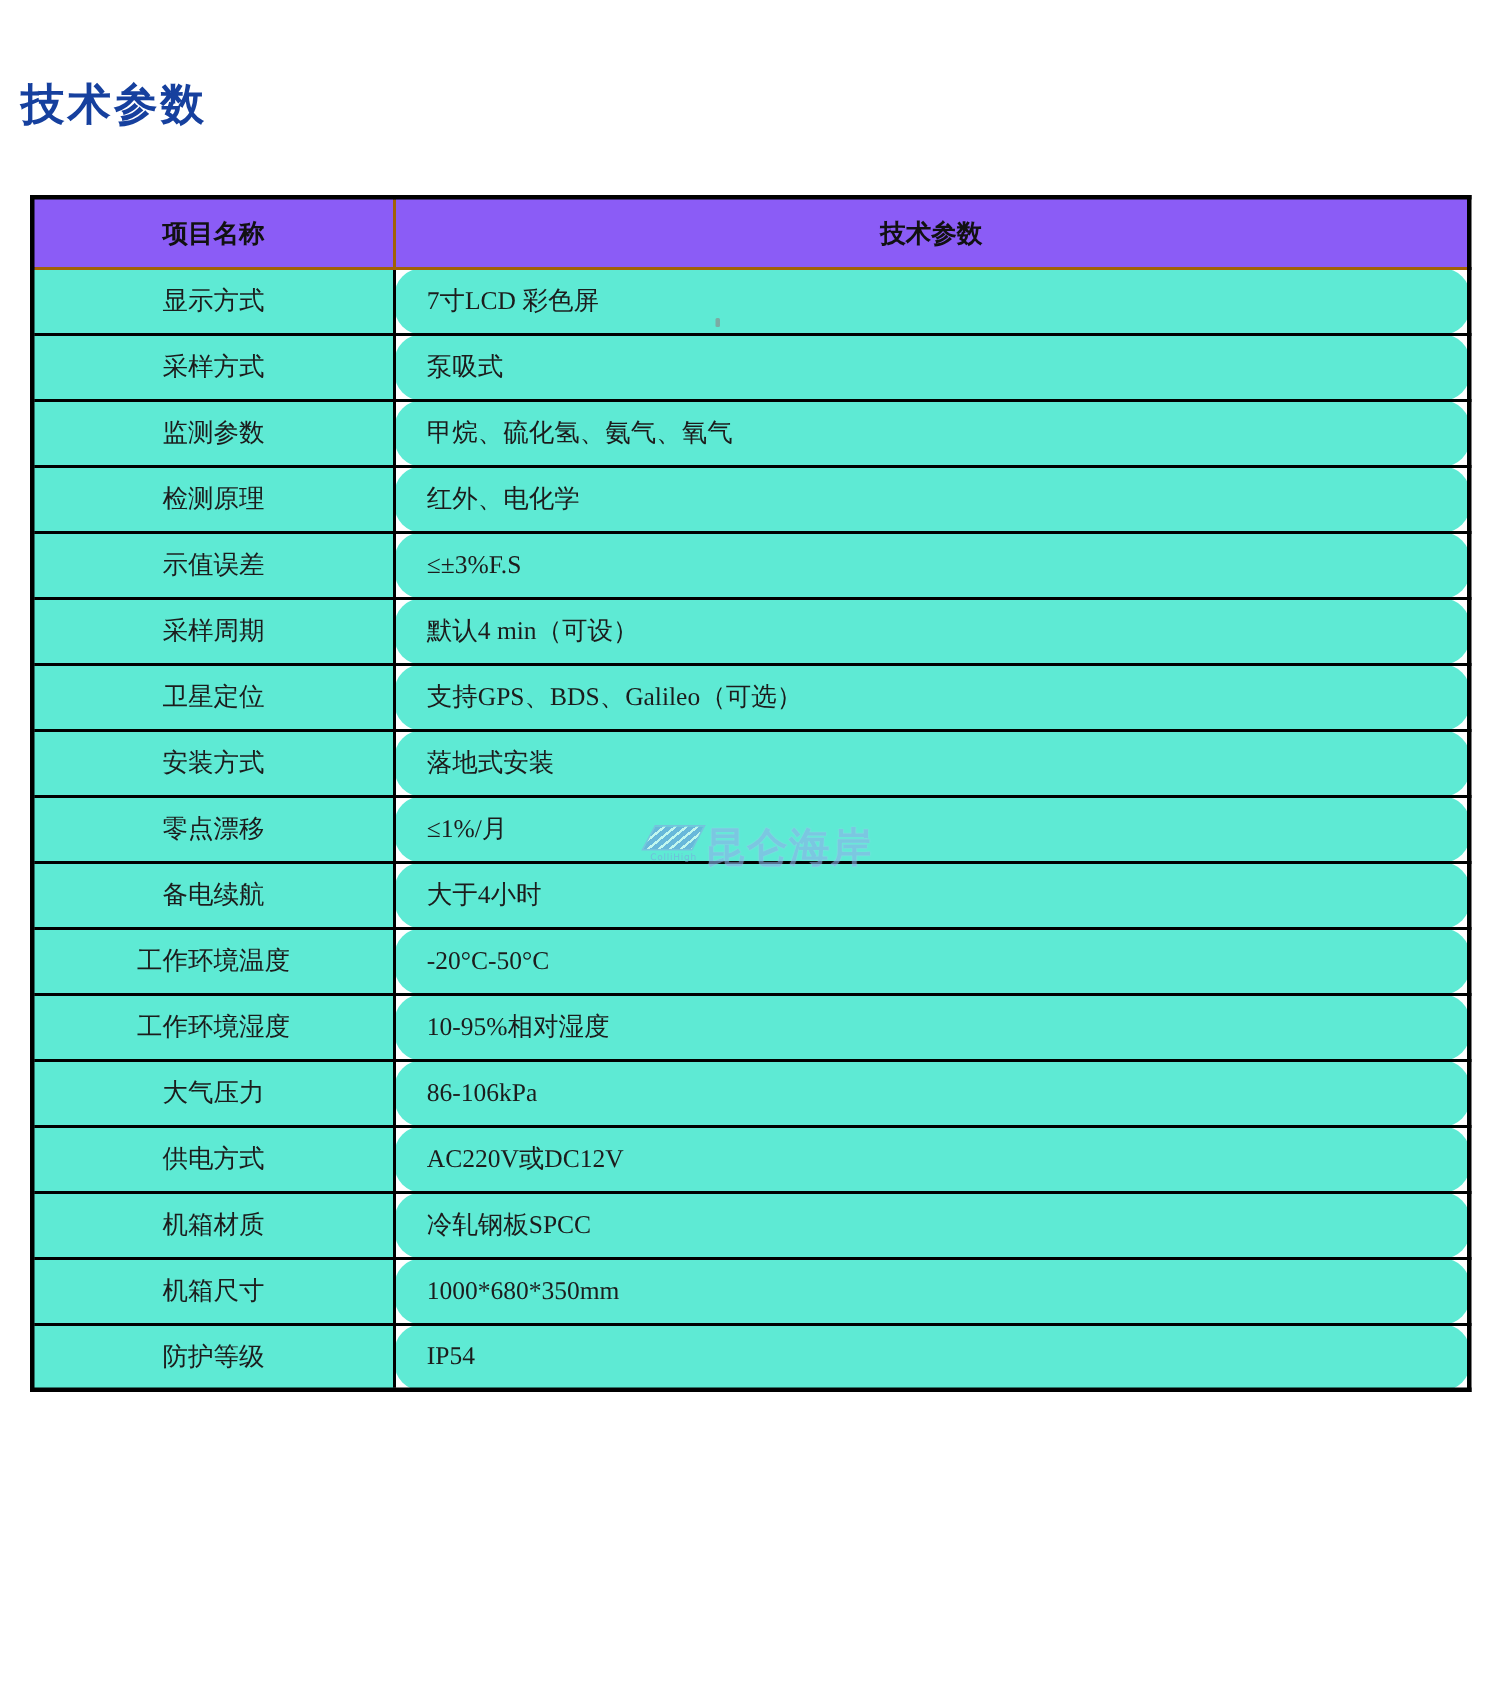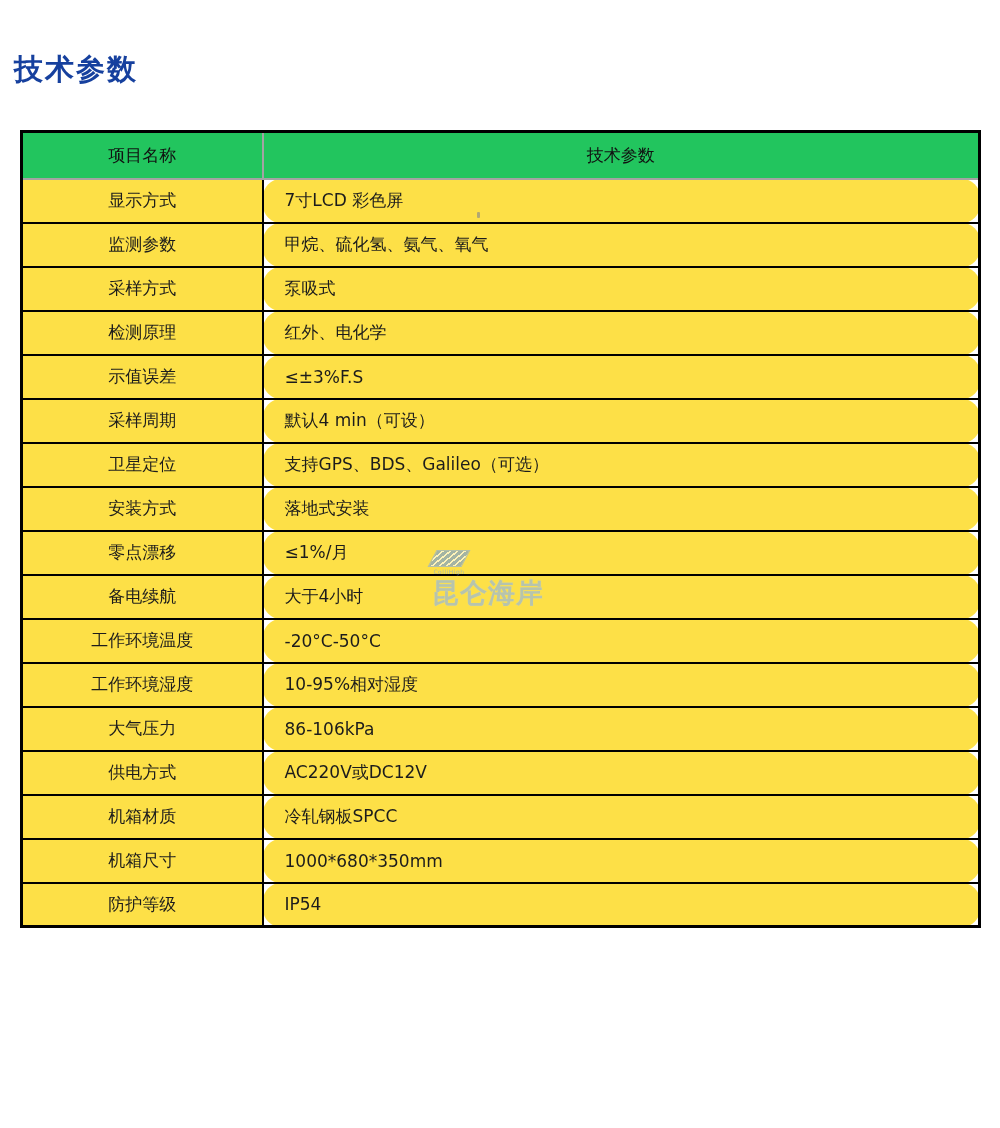--- a/index.html
+++ b/index.html
@@ -29,51 +29,51 @@
     top: 130px;
     width: 958px;
     border-collapse: collapse;
     table-layout: fixed;
     border: 3px solid #000000;
   }
   .spec-table col.c-name  { width: 241px; }
   .spec-table col.c-value { width: 717px; }
 
   .spec-table th {
-    border: 2px solid #a3a3a3;
-    background: #22c55e;
+    border: 2px solid #a16207;
+    background: #8b5cf6;
     height: 47px;
     font-size: 17px;
-    font-weight: normal;
+    font-weight: bold;
     color: #111111;
     text-align: center;
     vertical-align: middle;
   }
   .spec-table td {
     border: 2px solid #000000;
     height: 44px;
     font-size: 17px;
     color: #1c1c1c;
     vertical-align: middle;
-    background: #fde047;
+    background: #5eead4;
+    font-family: Liberation Serif, serif;
   }
   .spec-table td.label { text-align: center; }
   .spec-table td.value { text-align: left; padding-left: 21px; border-radius: 18px; }
 
   
   .watermark {
     position: absolute;
     left: 432px;
     top: 547px;
     display: flex;
     align-items: flex-start;
     opacity: 0.62;
     pointer-events: none;
     z-index: 5;
-    flex-direction: column;
   }
   .wm-logo-wrap {
     display: flex;
     flex-direction: column;
     align-items: center;
     margin-right: 4px;
     margin-top: 3px;
   }
   .wm-logo {
     width: 34px;
@@ -129,26 +129,26 @@
         <th>项目名称</th>
         <th>技术参数</th>
       </tr>
     </thead>
     <tbody>
         <tr>
           <td class="label">显示方式</td>
           <td class="value">7寸LCD 彩色屏</td>
         </tr>
         <tr>
+          <td class="label">采样方式</td>
+          <td class="value">泵吸式</td>
+        </tr>
+        <tr>
           <td class="label">监测参数</td>
           <td class="value">甲烷、硫化氢、氨气、氧气</td>
-        </tr>
-        <tr>
-          <td class="label">采样方式</td>
-          <td class="value">泵吸式</td>
         </tr>
         <tr>
           <td class="label">检测原理</td>
           <td class="value">红外、电化学</td>
         </tr>
         <tr>
           <td class="label">示值误差</td>
           <td class="value">≤±3%F.S</td>
         </tr>
         <tr>

